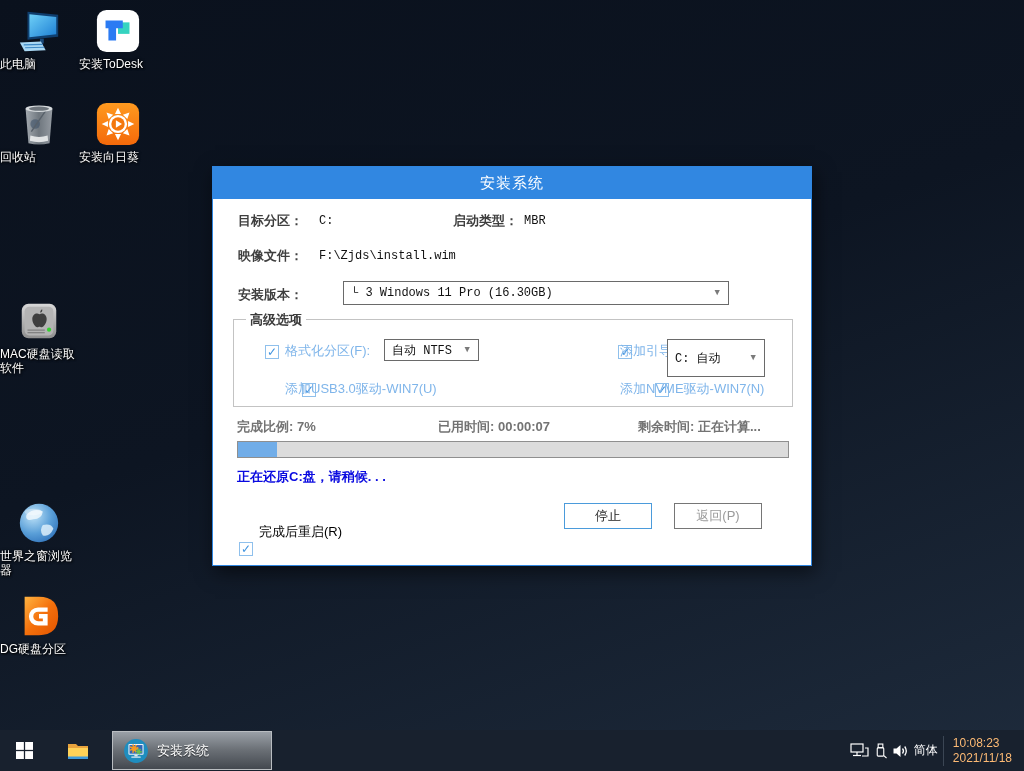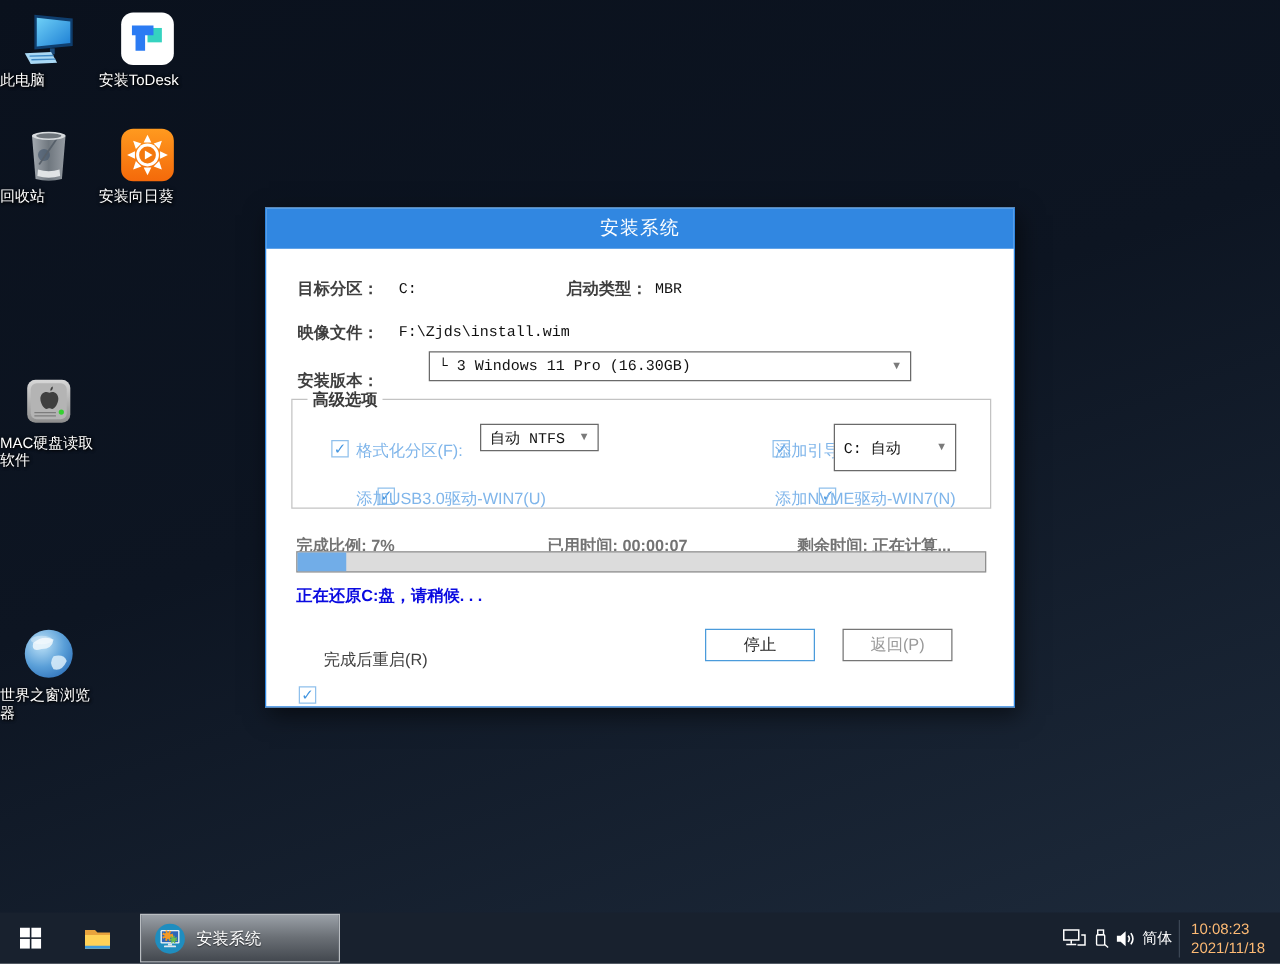--- a/index.html
+++ b/index.html
@@ -21,21 +21,21 @@
   .dicon .lbl{margin-top:3px;font-size:12px;line-height:14px;color:#fff;
     text-shadow:1px 1px 2px #000,0 0 3px #000;word-break:break-all;}
   
   .dialog{position:absolute;left:212px;top:166px;width:600px;height:400px;
     background:#fff;border:1px solid var(--dialog-border);
     box-shadow:3px 6px 18px rgba(0,0,0,.55);}
   .titlebar{height:32px;background:var(--titlebar-blue);color:#fff;
     font-size:15px;line-height:32px;text-align:center;letter-spacing:1px;}
   .flabel{font-size:13px;font-weight:bold;color:#3f3f3f;}
   .fvalue{font-family:"Liberation Mono",monospace;font-size:12px;color:#111;}
-  .abs{position:absolute;margin-top:10px;}
+  .abs{position:absolute;}
   .combo{position:absolute;background:#fff;border:1px solid #6a6a6a;
     font-family:"Liberation Mono",monospace;font-size:12px;color:#111;
     display:flex;align-items:center;padding-left:7px;}
   .combo .arrow{position:absolute;right:8px;top:50%;transform:translateY(-50%);
     font-size:9px;color:#7a7a7a;}
   .groupbox{position:absolute;left:20px;top:152px;width:560px;height:88px;
     border:1px solid #c3c3c3;}
   .legend{position:absolute;top:-9px;left:12px;background:#fff;padding:0 4px;
     font-size:13px;font-weight:bold;color:#3b3b3b;}
   .cb{display:inline-block;width:14px;height:14px;border:1px solid #8fc0ec;
@@ -179,20 +179,34 @@
           </radialGradient>
         </defs>
       <circle cx="24" cy="24" r="20" fill="url(#gl)"></circle>
       <path d="M11 15 q8 -7 17 -3 q-1 8 -10 8 q-9 3 -7 -5 z" fill="#eaf5fc" opacity="0.9"></path>
       <path d="M28 26 q9 -2 11 4 q-4 9 -11 7 q-4 -6 0 -11 z" fill="#ddeffa" opacity="0.85"></path>
       <ellipse cx="18" cy="12.5" rx="9" ry="3.5" fill="#ffffff" opacity="0.35"></ellipse>
     </svg>
     <div class="lbl">世界之窗浏览器</div>
   </div>
 
+  <div class="dicon" style="left:0;top:593px">
+    <svg class="ic" viewBox="0 0 48 48">
+      <defs>
+          <linearGradient id="dg" x1="0" y1="0" x2="1" y2="1">
+        <stop offset="0" stop-color="#ffb340"></stop>
+            <stop offset="0.5" stop-color="#f4700c"></stop>
+            <stop offset="1" stop-color="#e25400"></stop>
+          </linearGradient>
+        </defs>
+      <path d="M9 4 h15 q20 0 20 20 t-20 20 h-15 z" fill="url(#dg)"></path>
+      <path d="M33 15 h-10 a9.5 9.5 0 1 0 0 19 h10 v-12 h-9 v4.5 h4 v3 h-5 a5 5 0 1 1 0 -10 h10 z" fill="#fff"></path>
+    </svg>
+    <div class="lbl">DG硬盘分区</div>
+  </div>
 
   <div class="dialog">
     <div class="titlebar">安装系统</div>
 
     <span class="abs flabel" style="left:25px;top:45px">目标分区：</span>
     <span class="abs fvalue" style="left:106px;top:47px">C:</span>
     <span class="abs flabel" style="left:240px;top:45px">启动类型：</span>
     <span class="abs fvalue" style="left:311px;top:47px">MBR</span>
 
     <span class="abs flabel" style="left:25px;top:80px">映像文件：</span>
@@ -228,21 +242,21 @@
     <span class="abs statlabel" style="left:225px;top:251px">已用时间: 00:00:07</span>
     <span class="abs statlabel" style="left:425px;top:251px">剩余时间: 正在计算...</span>
 
     <div class="progress">
       <div class="fill" style="width: 7%;"></div>
     </div>
 
     <span class="status">正在还原C:盘，请稍候. . .</span>
 
     <span class="cb checked abs" style="left:26px;top:340px"></span>
-    <span class="abs optlabel" style="left:46px;top:342px;color:#404040">完成后重启(R)</span>
+    <span class="abs optlabel" style="left:46px;top:356px;color:#000000">完成后重启(R)</span>
     <div class="btn stop">停止</div>
     <div class="btn back">返回(P)</div>
   </div>
 
   <div class="taskbar">
     <div class="tb-btn start">
       <svg width="17" height="17" viewBox="0 0 16 16">
         <g fill="#fff">
             <rect x="0" y="0" width="7.4" height="7.4"></rect>
             <rect x="8.6" y="0" width="7.4" height="7.4"></rect>

